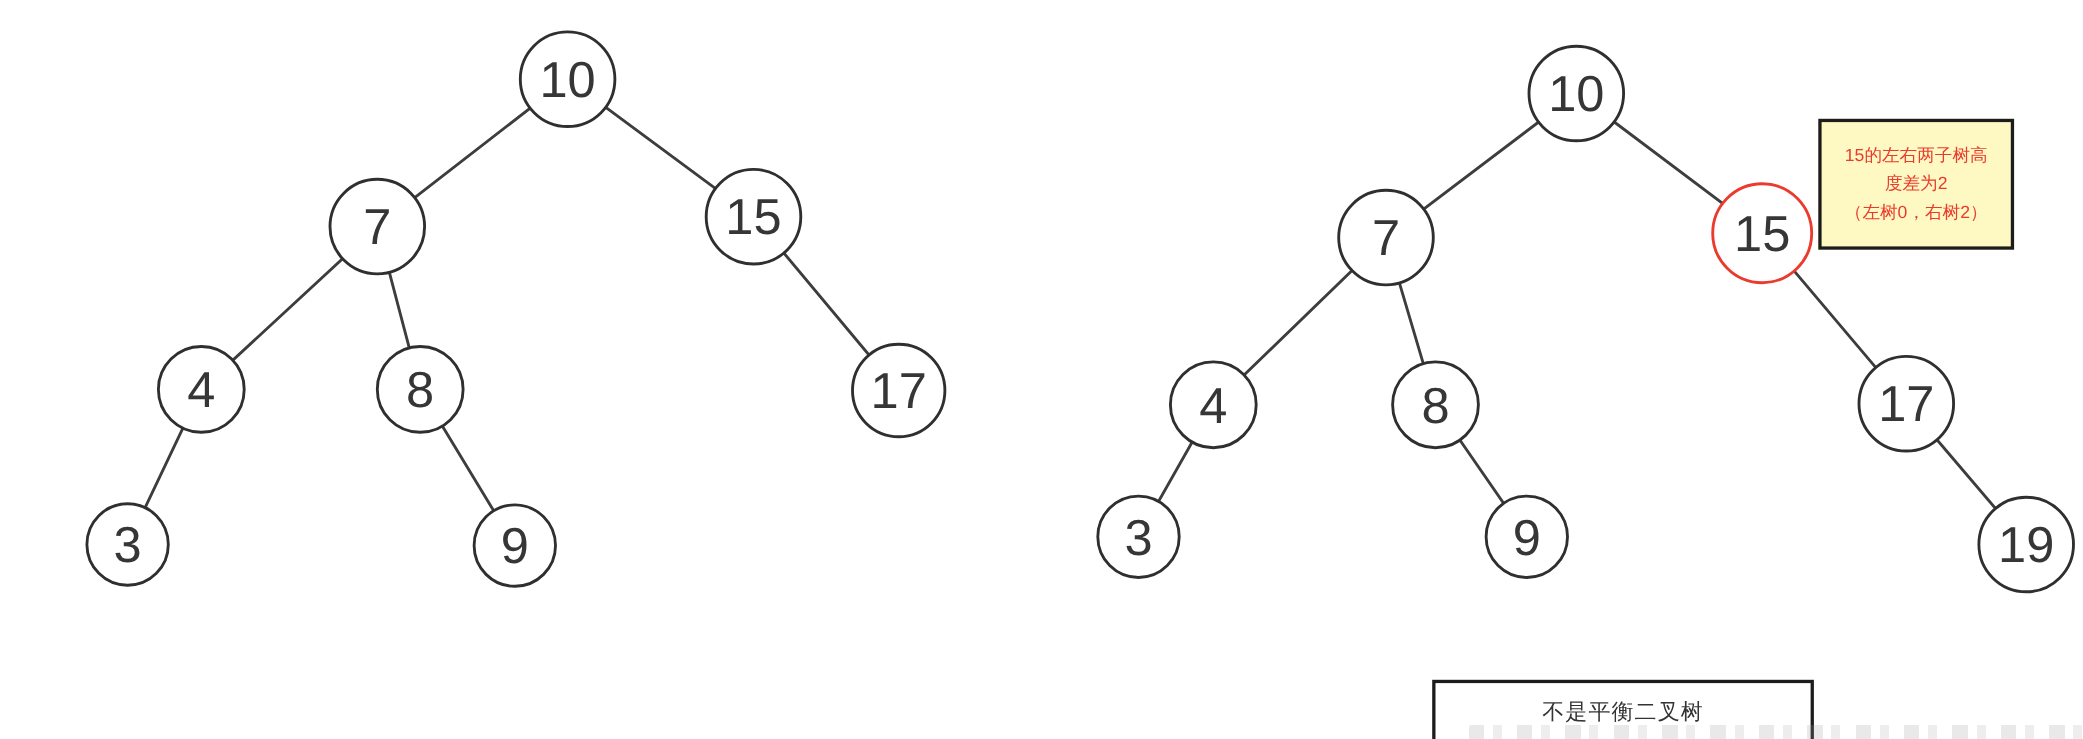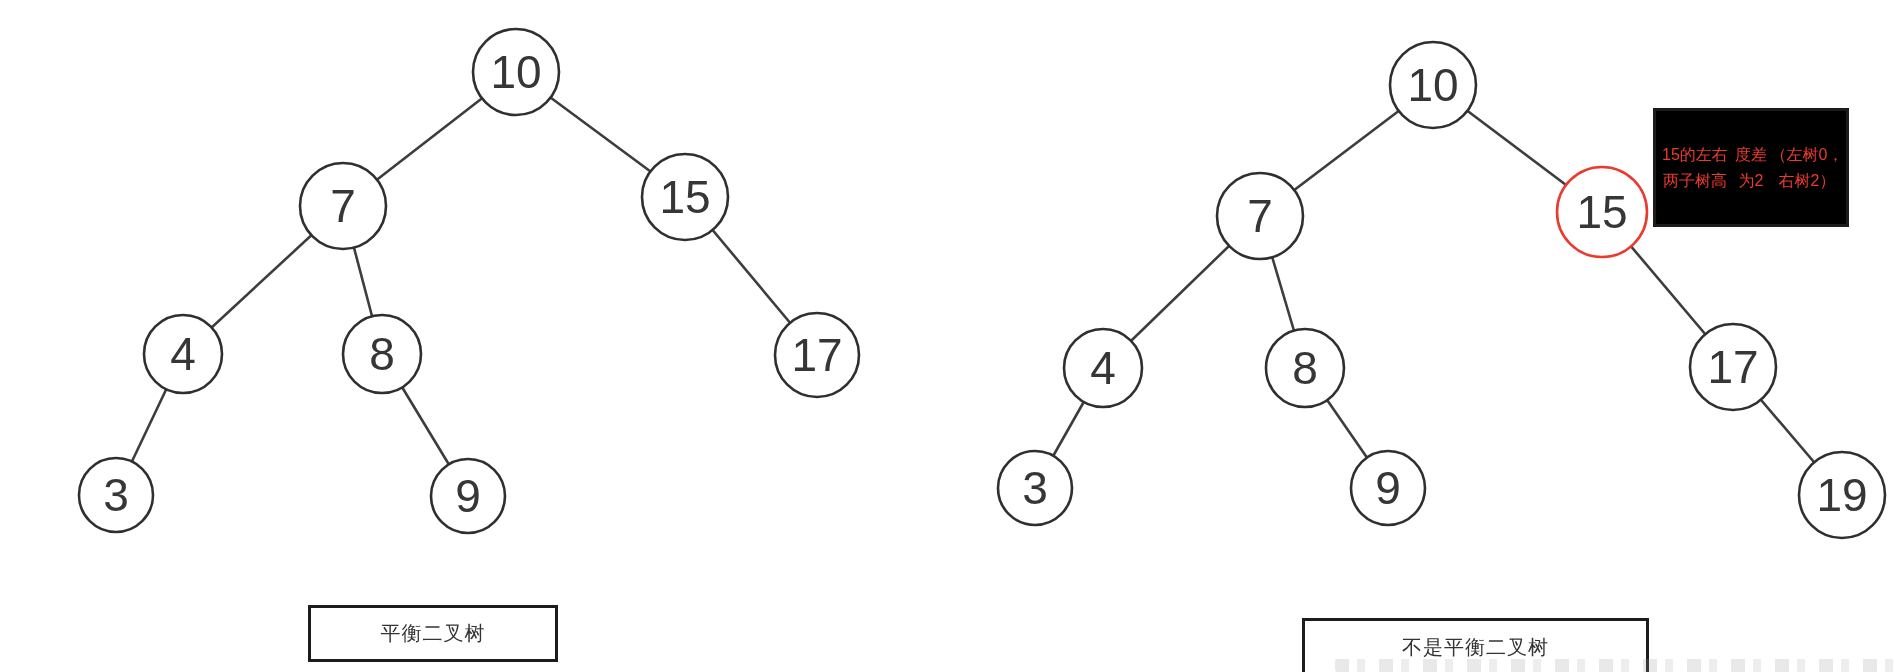--- a/index.html
+++ b/index.html
@@ -64,26 +64,26 @@
     left: 1257px;
     top: 618px;
     width: 347px;
     height: 59px;
   }
   #annotation-box {
     position: absolute;
     box-sizing: border-box;
     left: 1608px;
     top: 108px;
-    width: 196px;
+    width: 178px;
     height: 119px;
     border: 3px solid #1c1c1c;
-    background: #000000;
+    background: #fef9c3;
     display: flex;
-    flex-direction: row;
+    flex-direction: column;
     align-items: center;
     justify-content: center;
     color: #ea3b2e;
     font-size: 16px;
     line-height: 26px;
     text-align: center;
   }
   #watermark-artifact {
     position: absolute;
     left: 1290px;
@@ -185,23 +185,20 @@
       <g>
         <circle cx="1688" cy="367" r="43" class="node-circle"></circle>
         <text x="1688" y="367" dy="0.35em" class="node-label">17</text>
       </g>
       <g>
         <circle cx="1797" cy="495" r="43" class="node-circle"></circle>
         <text x="1797" y="495" dy="0.35em" class="node-label">19</text>
       </g>
     </svg>
 
-  <div id="left-caption" class="caption-box">
-    <span>平衡二叉树</span>
-  </div>
 
   <div id="right-caption" class="caption-box">
     <span>不是平衡二叉树</span>
   </div>
 
   <div id="annotation-box">
     <span>15的左右两子树高</span>
     <span>度差为2</span>
     <span>（左树0，右树2）</span>
   </div>

